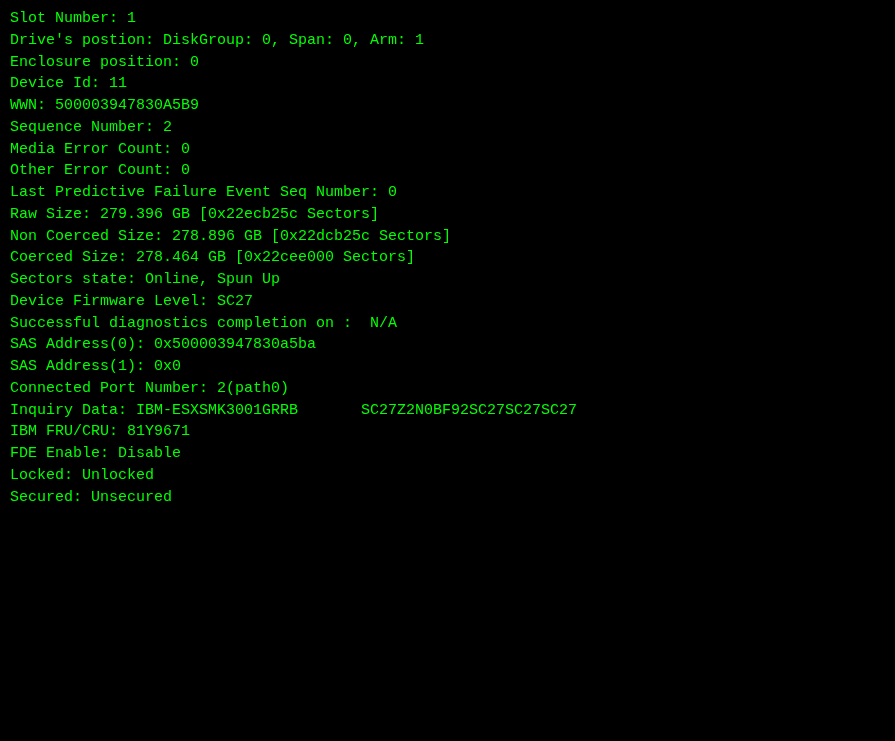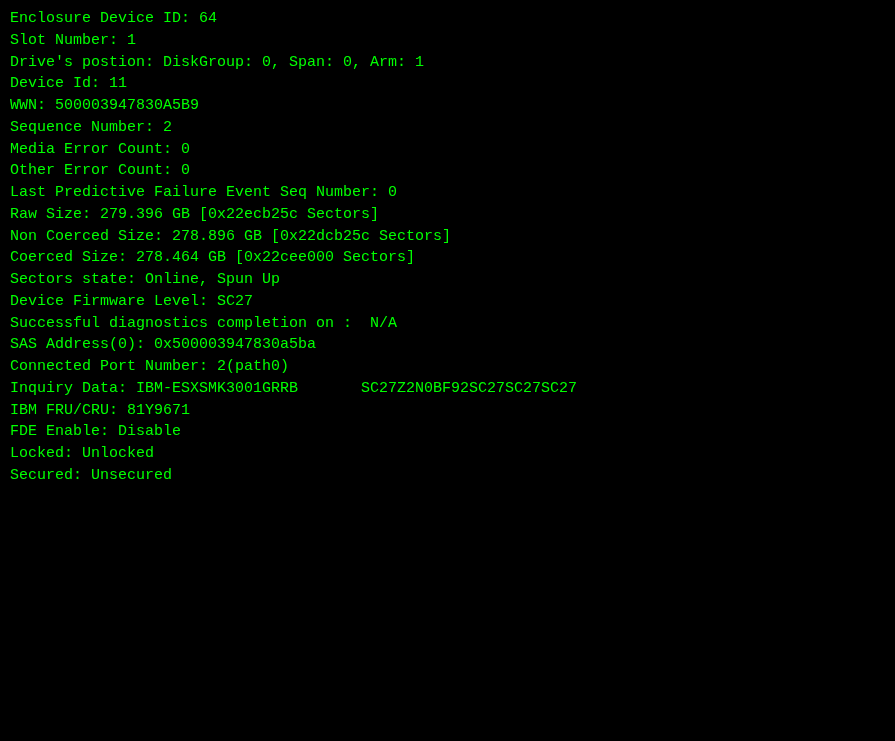--- a/index.html
+++ b/index.html
@@ -19,35 +19,36 @@
       line-height: 1.45;
     }
     .terminal-line {
       white-space: pre;
     }
   </style>
 </head>
 <body>
 
 <div id="terminal-container">
-    <div class="terminal-line">Enclosure Device ID: 64</div>
     <div class="terminal-line">Slot Number: 1</div>
     <div class="terminal-line">Drive's postion: DiskGroup: 0, Span: 0, Arm: 1</div>
+    <div class="terminal-line">Enclosure position: 0</div>
     <div class="terminal-line">Device Id: 11</div>
     <div class="terminal-line">WWN: 500003947830A5B9</div>
     <div class="terminal-line">Sequence Number: 2</div>
     <div class="terminal-line">Media Error Count: 0</div>
     <div class="terminal-line">Other Error Count: 0</div>
     <div class="terminal-line">Last Predictive Failure Event Seq Number: 0</div>
     <div class="terminal-line">Raw Size: 279.396 GB [0x22ecb25c Sectors]</div>
     <div class="terminal-line">Non Coerced Size: 278.896 GB [0x22dcb25c Sectors]</div>
     <div class="terminal-line">Coerced Size: 278.464 GB [0x22cee000 Sectors]</div>
     <div class="terminal-line">Sectors state: Online, Spun Up</div>
     <div class="terminal-line">Device Firmware Level: SC27</div>
     <div class="terminal-line">Successful diagnostics completion on :  N/A</div>
     <div class="terminal-line">SAS Address(0): 0x500003947830a5ba</div>
+    <div class="terminal-line">SAS Address(1): 0x0</div>
     <div class="terminal-line">Connected Port Number: 2(path0)</div>
     <div class="terminal-line">Inquiry Data: IBM-ESXSMK3001GRRB       SC27Z2N0BF92SC27SC27SC27</div>
     <div class="terminal-line">IBM FRU/CRU: 81Y9671</div>
     <div class="terminal-line">FDE Enable: Disable</div>
     <div class="terminal-line">Locked: Unlocked</div>
     <div class="terminal-line">Secured: Unsecured</div>
   </div>
 
 </body></html>

